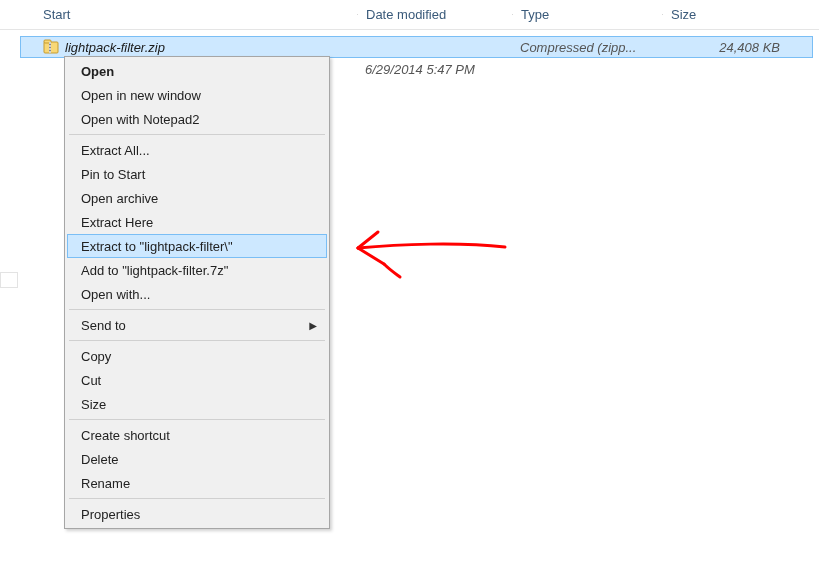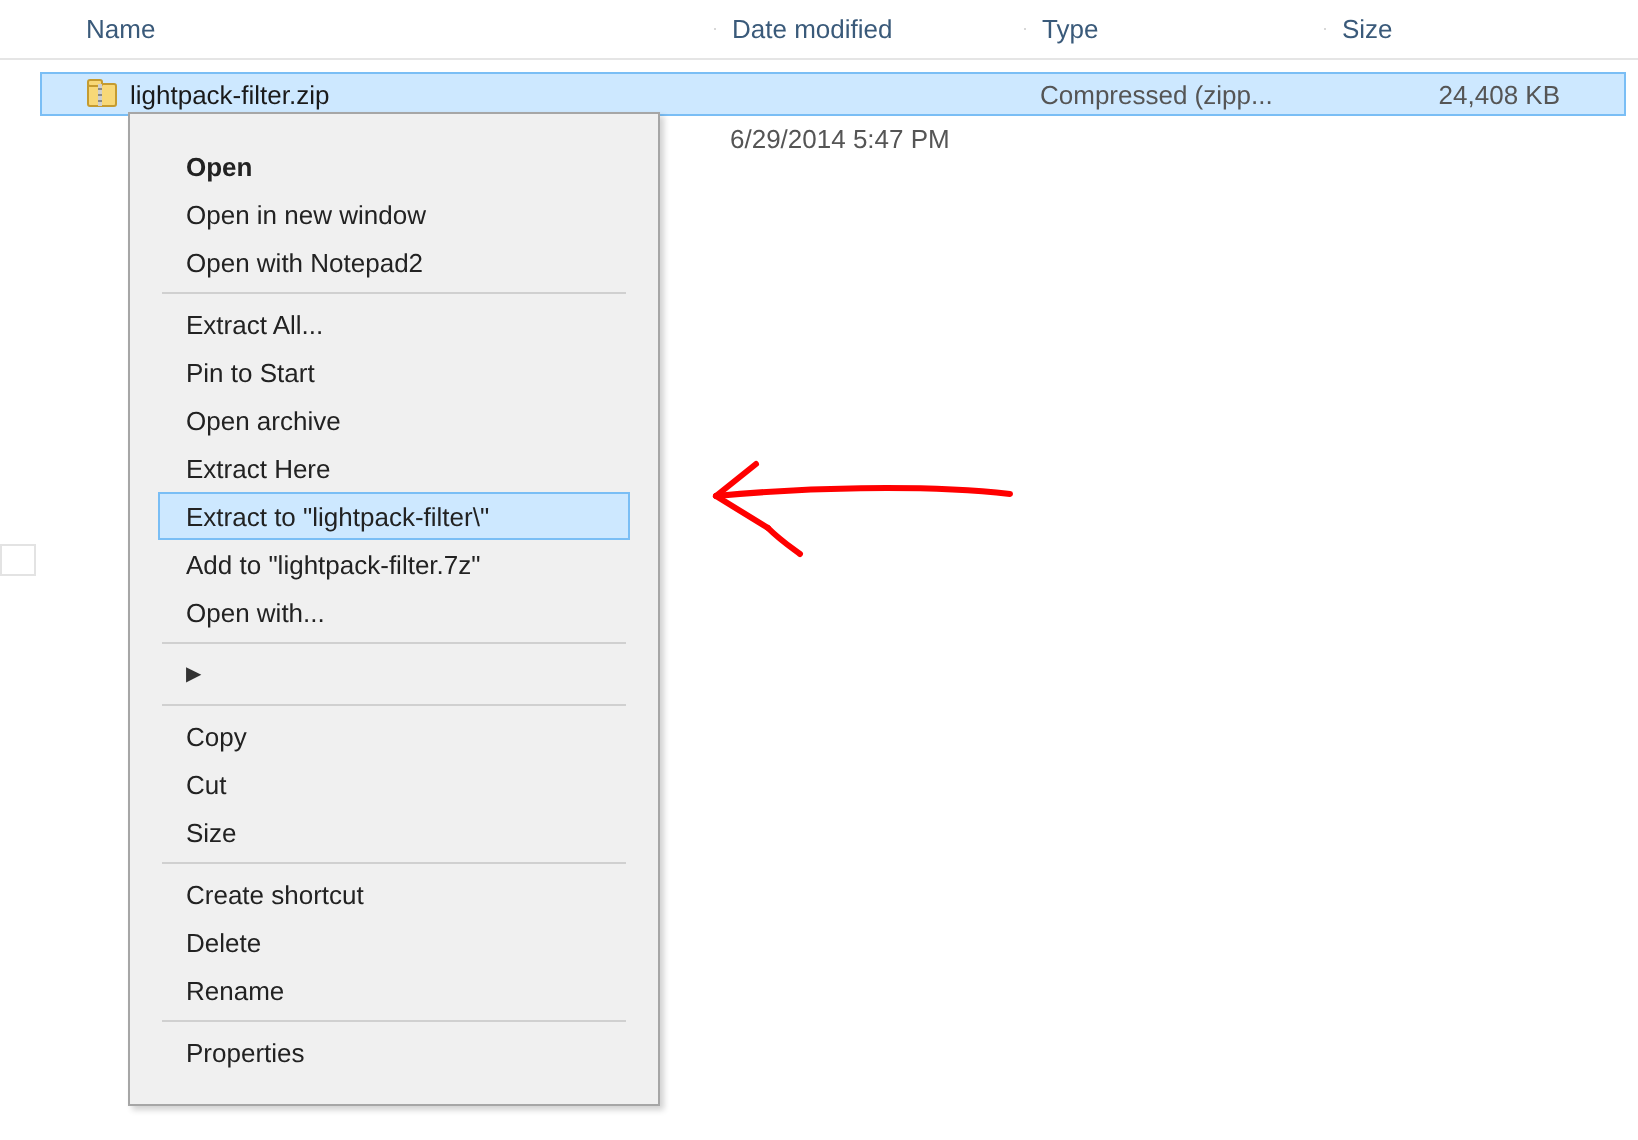--- a/index.html
+++ b/index.html
@@ -7,38 +7,38 @@
 
   .header-row { display: flex; align-items: center; height: 30px; border-bottom: 1px solid #e5e5e5; }
   .header-cell { padding: 0 8px; font-size: 13px; color: #3a5a7a; position: relative; display: flex; align-items: center; }
   .header-cell.name { width: 358px; padding-left: 43px; }
   .header-cell.date { width: 155px; }
   .header-cell.type { width: 150px; }
   .header-cell.size { flex: 1; }
   .divider { position: absolute; right: 0; top: 7px; bottom: 7px; width: 1px; background: #d8d8d8; }
 
   .rows { padding-top: 6px; padding-left: 20px; padding-right: 6px; }
-  .file-row { display: flex; align-items: center; height: 22px; border: 1px solid transparent; }
+  .file-row { display: flex; align-items: center; height: 22px; border: 1px solid transparent; font-style: italic; }
   .file-row.selected { background: #cde8ff; border: 1px solid #7abef5; }
   .cell { padding: 0 8px; font-size: 13px; color: #1a1a1a; overflow: hidden; white-space: nowrap; text-overflow: ellipsis; }
   .cell.name { width: 336px; display: flex; align-items: center; gap: 6px; padding-left: 22px; }
   .cell.date { width: 155px; color: #555; margin-top: 44px; }
   .cell.type { width: 150px; color: #555; }
   .cell.size { flex: 1; text-align: right; padding-right: 32px; color: #555; }
 
   .zip-icon { width: 16px; height: 16px; flex: 0 0 16px; }
 
   
   .context-menu {
     position: absolute;
     left: 64px; top: 56px;
     width: 266px;
     background: #f0f0f0;
     border: 1px solid #a6a6a6;
-    padding: 14px;
+    padding: 2px;
     font-size: 13px;
     box-shadow: 2px 2px 3px rgba(0,0,0,0.18);
   }
   .menu-item { display: flex; align-items: center; height: 24px; padding-left: 14px; padding-right: 10px; position: relative; }
   .menu-item.bold { font-weight: 700; }
   .menu-item.highlight { background: #cde8ff; border: 1px solid #7abef5; padding-left: 13px; padding-right: 9px; height: 24px; }
   .menu-item .label { flex: 1; white-space: nowrap; }
   .submenu-arrow { font-size: 10px; color: #333; }
   .menu-sep { height: 1px; margin: 3px 2px; background: #d0d0d0; }
 
@@ -46,21 +46,21 @@
   .stray { position: absolute; left: 0; top: 272px; width: 18px; height: 16px; border: 1px solid #e3e3e3; background: #fff; }
 
   
   .arrow-svg { position: absolute; left: 340px; top: 222px; pointer-events: none; }
 </style>
 </head>
 <body>
 
 <div class="header-row">
   <div class="header-cell name">
-    <span>Name</span>
+    <span>Start</span>
     <span class="divider"></span>
   </div>
   <div class="header-cell date">
     <span>Date modified</span>
     <span class="divider"></span>
   </div>
   <div class="header-cell type">
     <span>Type</span>
     <span class="divider"></span>
   </div>
@@ -117,20 +117,21 @@
     <span class="label">Extract to "lightpack-filter\"</span>
   </div>
   <div class="menu-item">
     <span class="label">Add to "lightpack-filter.7z"</span>
   </div>
   <div class="menu-item">
     <span class="label">Open with...</span>
   </div>
   <div class="menu-sep"></div>
   <div class="menu-item">
+    <span class="label">Send to</span>
     <span class="submenu-arrow">▶</span>
   </div>
   <div class="menu-sep"></div>
   <div class="menu-item">
     <span class="label">Copy</span>
   </div>
   <div class="menu-item">
     <span class="label">Cut</span>
   </div>
   <div class="menu-item">

